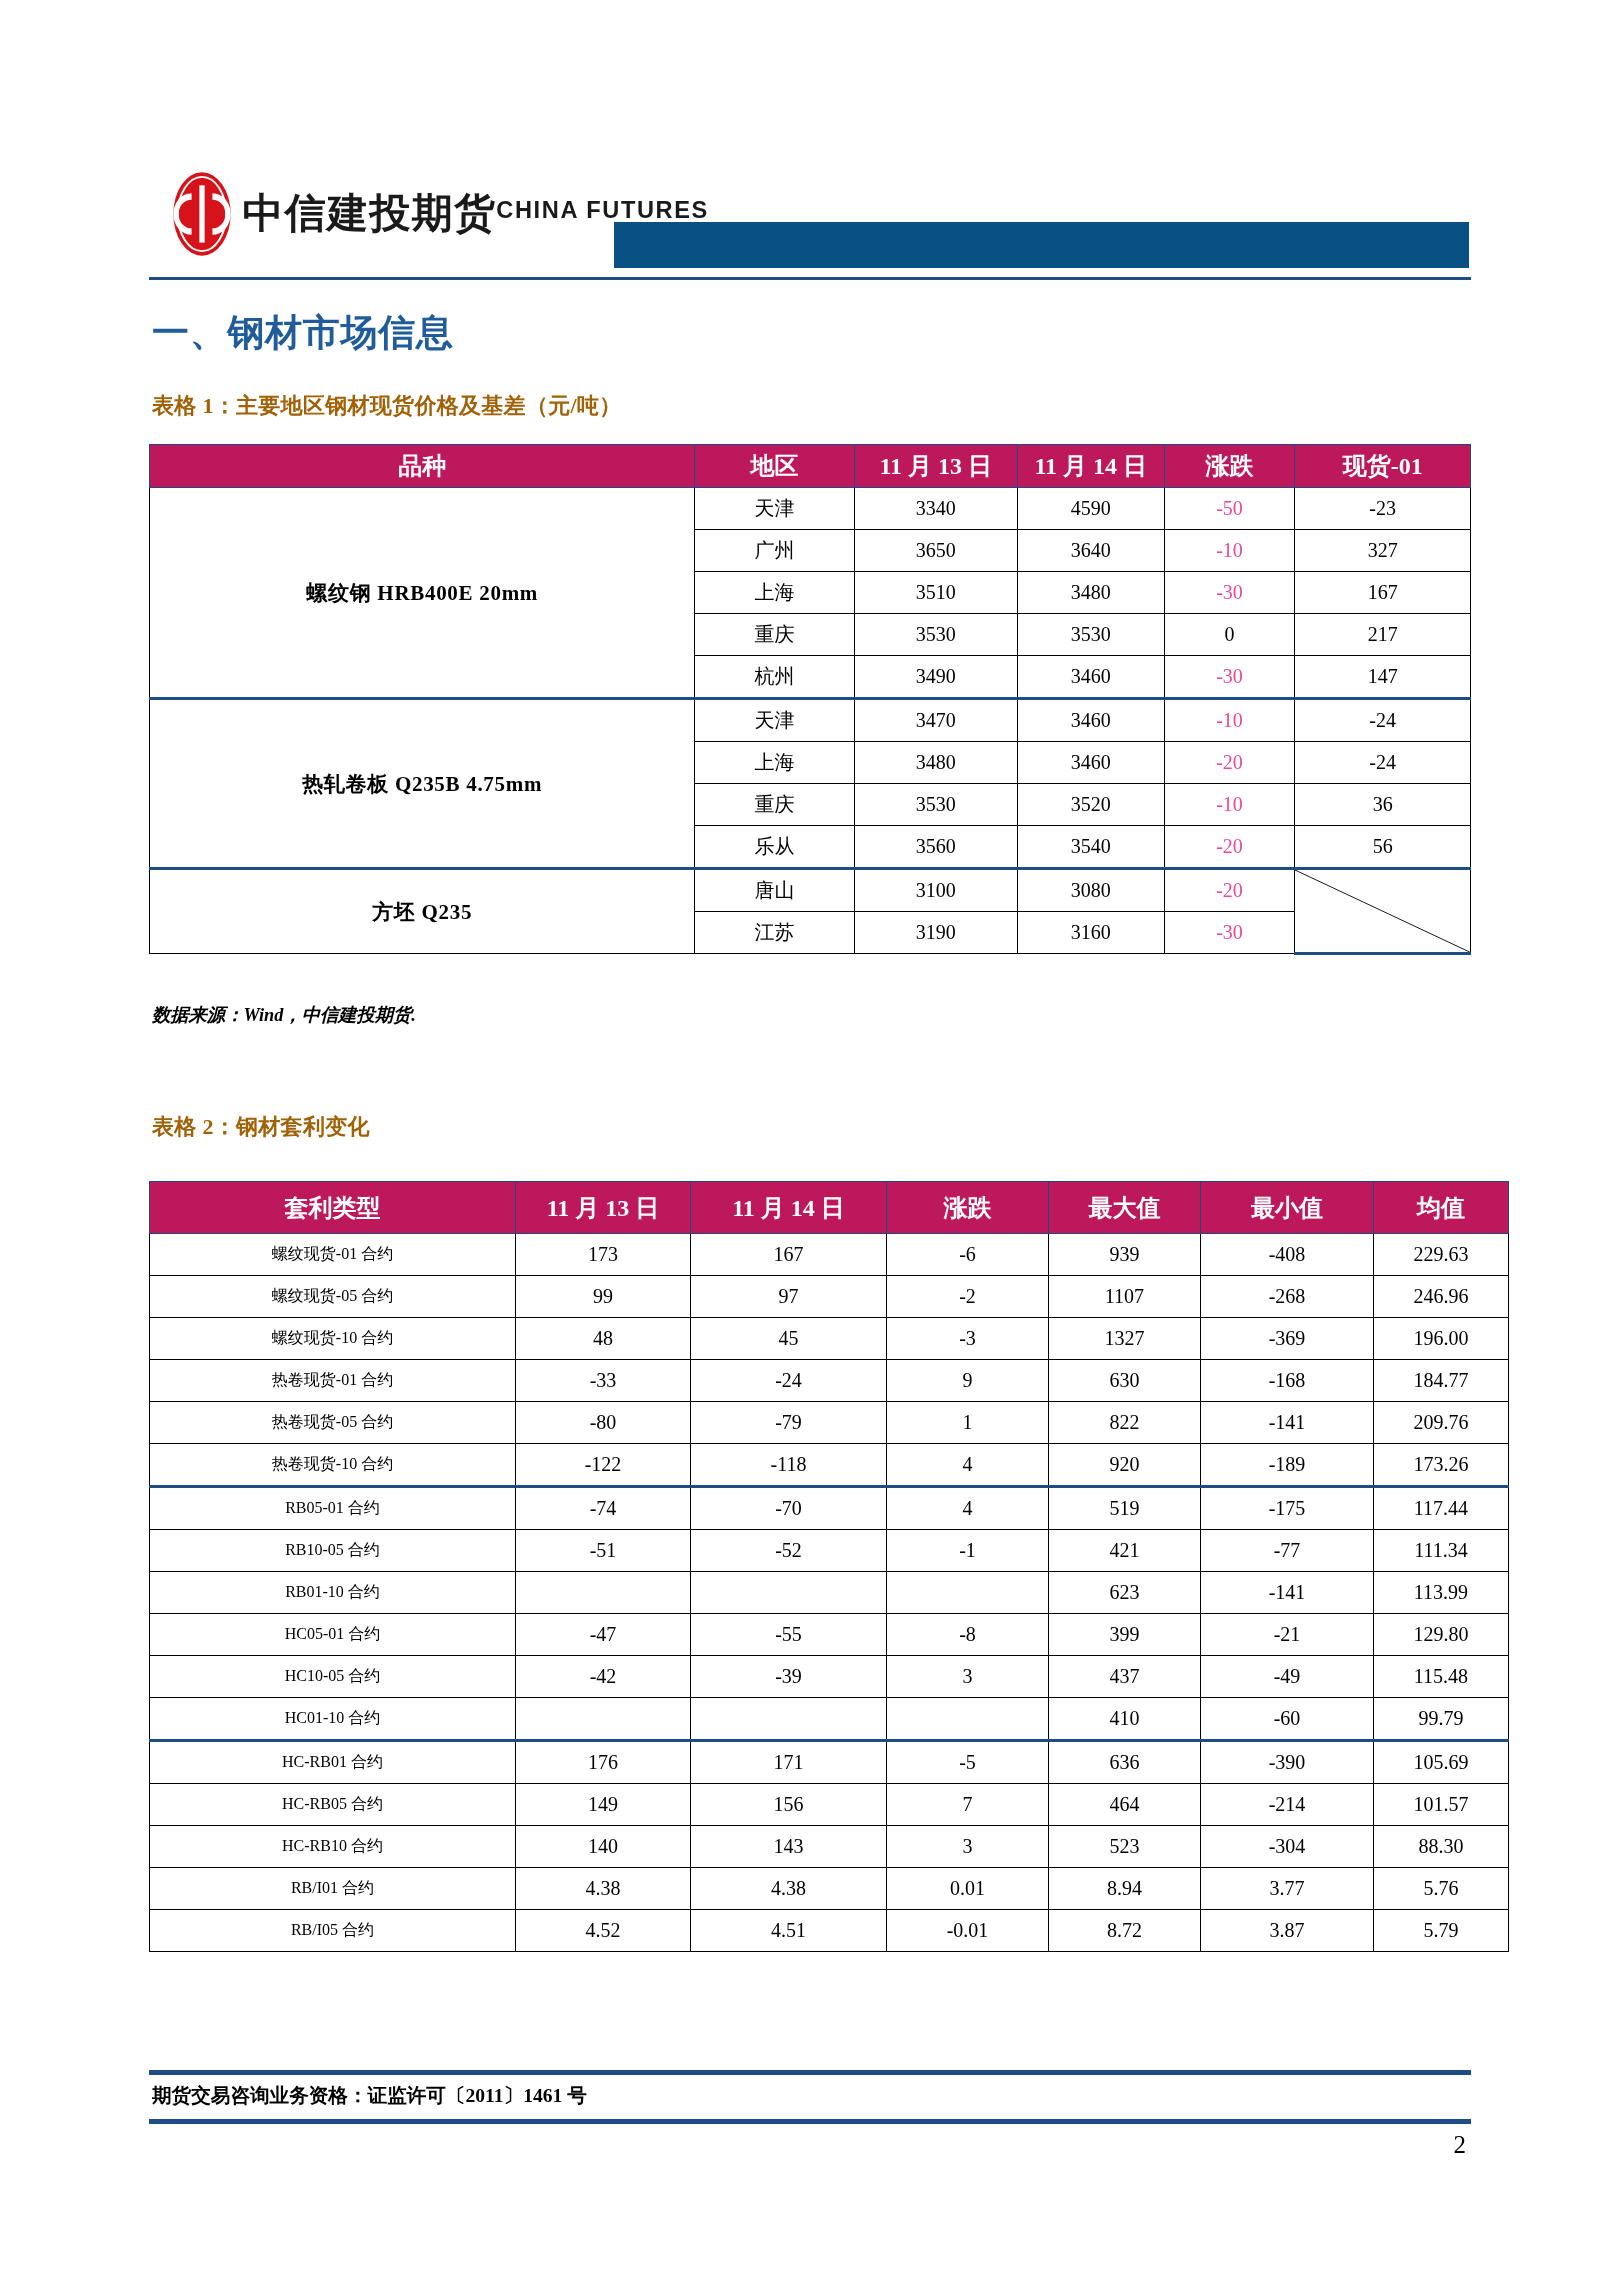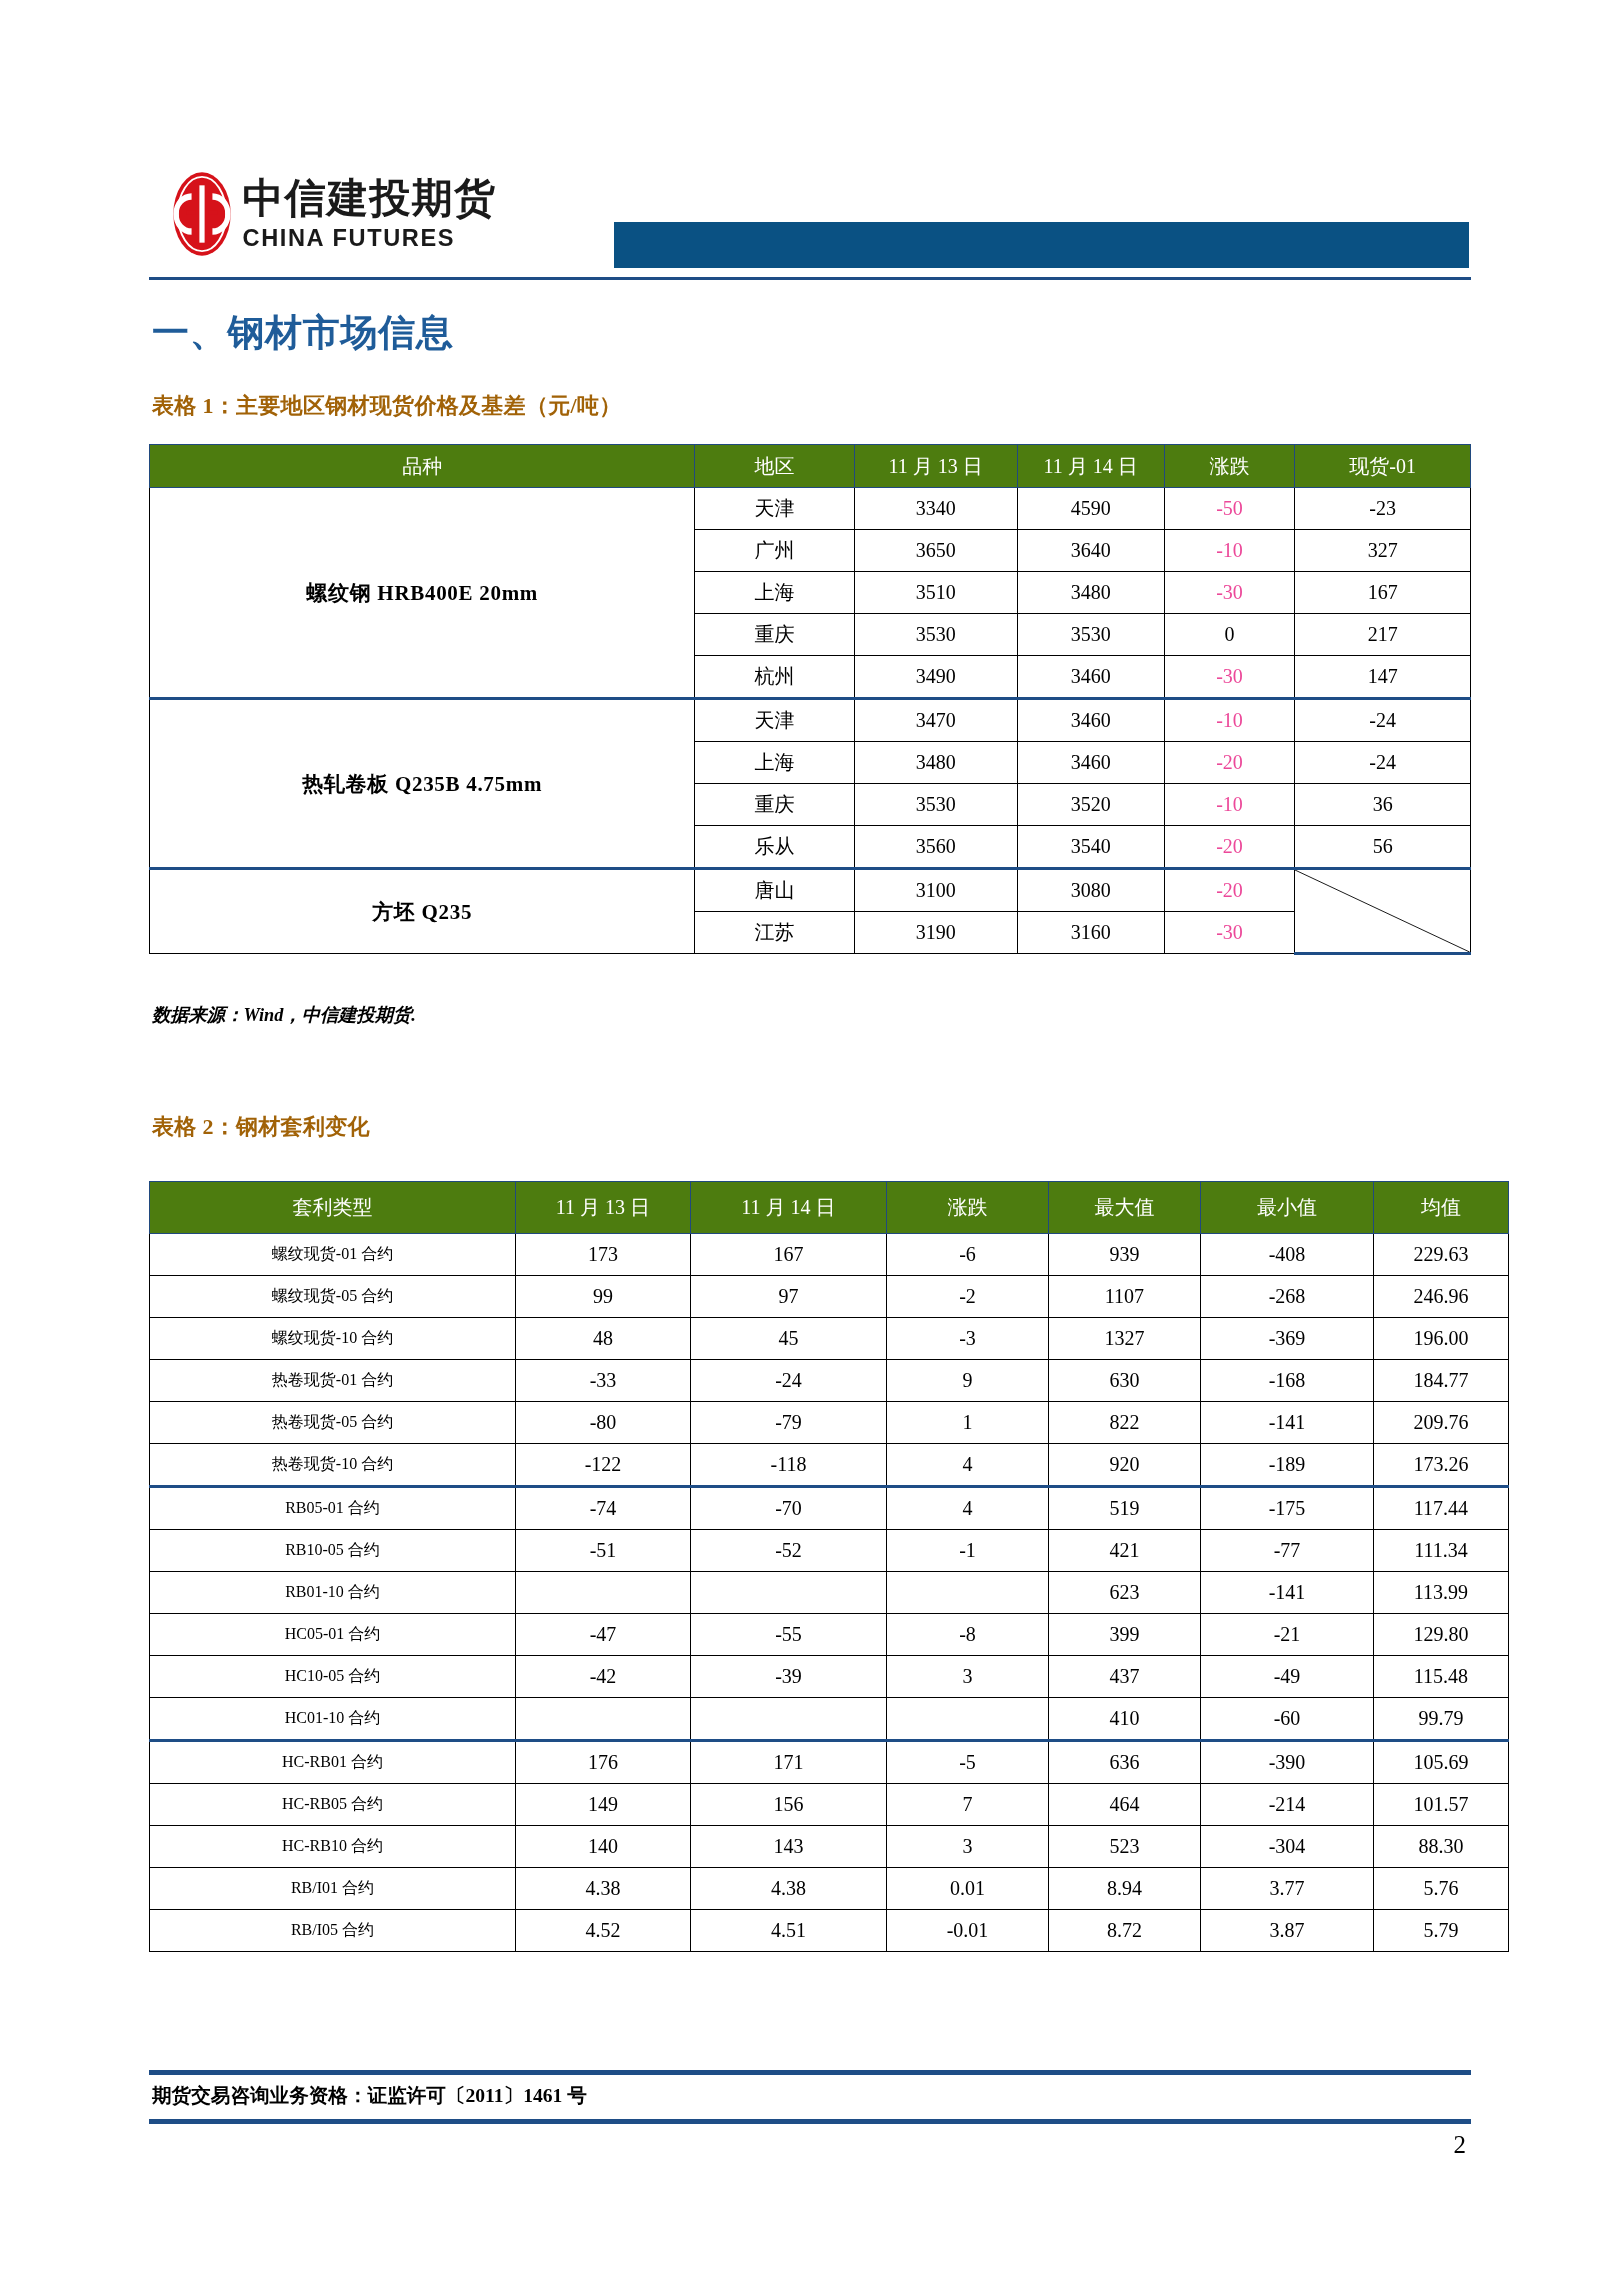--- a/index.html
+++ b/index.html
@@ -8,21 +8,21 @@
     background:#ffffff;
     font-family:"Liberation Serif", serif;
     -webkit-font-smoothing:antialiased;
   }
   .page { position:relative; width:1623px; height:2295px; overflow:hidden; }
 
   
   .header { position:absolute; left:0; top:0; width:1623px; height:262px; }
   .logo-wrap { position:absolute; left:172px; top:171px; display:flex; align-items:center; }
   .logo-mark { width:60px; height:86px; margin-right:10.5px; }
-  .logo-text { display:flex; flex-direction:column; justify-content:center; }
+  .logo-text { display:flex; flex-direction:row; justify-content:center; }
   .logo-cn {
     font-family:"Liberation Sans", sans-serif;
     font-weight:bold; font-size:41px; letter-spacing:1.3px; color:#1a1a1a;
     line-height:1.05;
   }
   .logo-en {
     font-family:"Liberation Sans", sans-serif;
     font-weight:bold; font-size:23.6px; letter-spacing:1.6px; color:#1a1a1a;
     line-height:1.1; margin-top:6px;
   }
@@ -68,25 +68,25 @@
     color:#000;
     table-layout:fixed;
   }
   table.doc th, table.doc td {
     border:1px solid #000;
     text-align:center;
     vertical-align:middle;
     padding:0;
   }
   table.doc thead th {
-    background:#4d7c0f;
+    background:#be185d;
     color:#ffffff;
-    font-weight:normal;
+    font-weight:bold;
     height:42px;
-    font-size:20px;
+    font-size:24px;
     border-color:#20497E;
   }
   .neg { color:#ec4899; }
   .blue-top { border-top:3.3px solid #1e4d86 !important; }
   .blue-bot { border-bottom:3.3px solid #1e4d86 !important; }
 
   
   #table1 { left:149px; top:444px; width:1322px; }
   #table1 tbody td { height:41px; }
   #table1 .c-variety { width:438px; }

